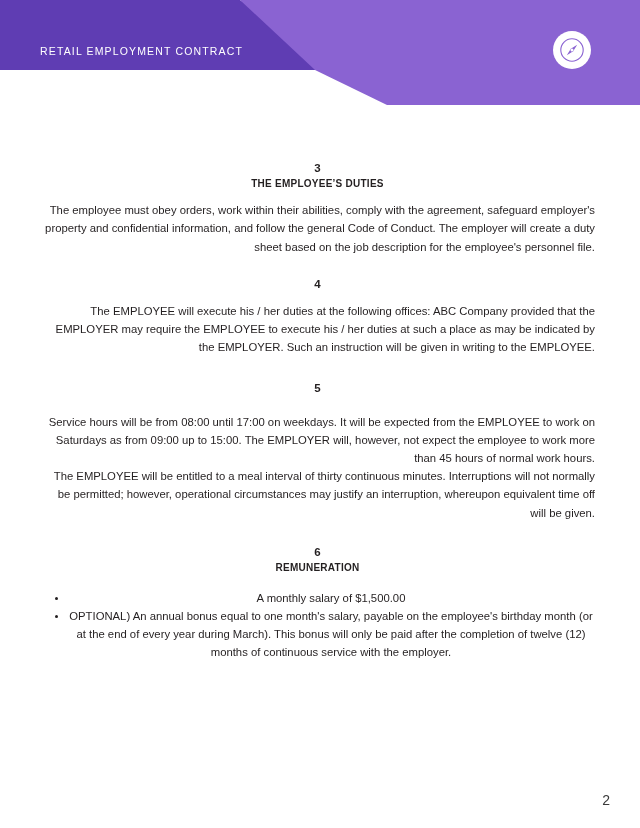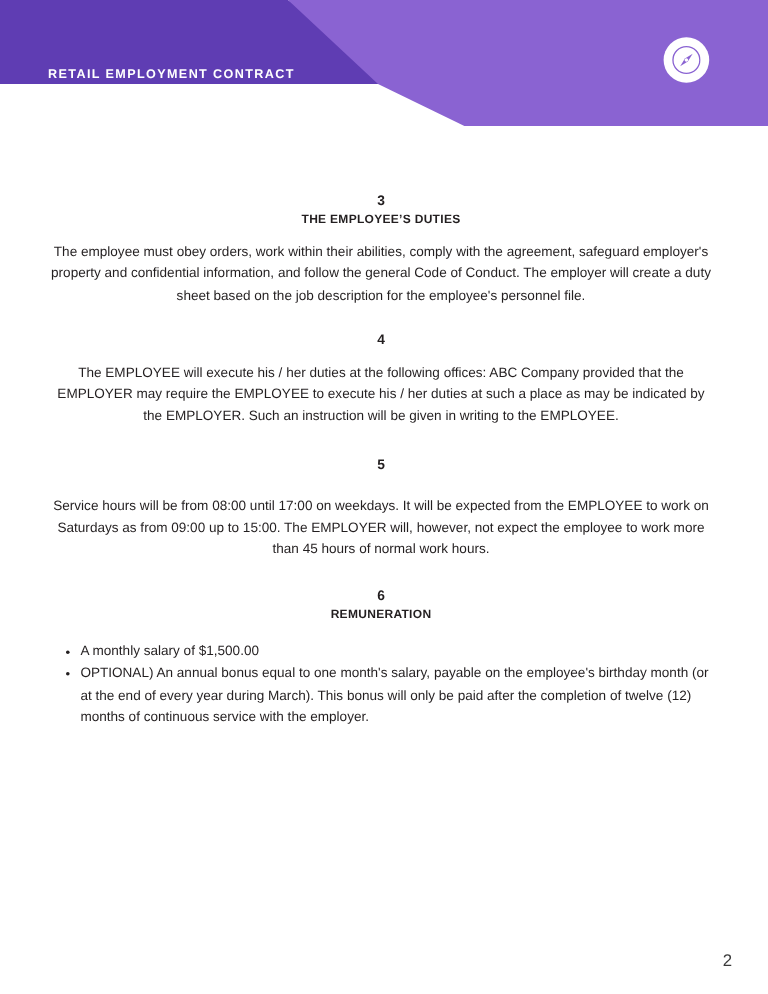--- a/index.html
+++ b/index.html
@@ -27,25 +27,25 @@
   }
   .header-svg {
     position: absolute;
     top: 0;
     left: 0;
     display: block;
   }
   .header-title {
     position: absolute;
     left: 40px;
-    top: 56px;
+    top: 45px;
     font-family: "Liberation Sans Narrow", "Liberation Sans", sans-serif;
     font-size: 10.5px;
     letter-spacing: 1.15px;
-    font-weight: 700;
+    font-weight: 400;
     color: #ffffff;
     text-transform: uppercase;
     white-space: nowrap;
   }
   .logo-badge {
     position: absolute;
     left: 553px;
     top: 31px;
     width: 38px;
     height: 38px;
@@ -79,33 +79,34 @@
     font-weight: bold;
     letter-spacing: 0.25px;
     color: #231f20;
     line-height: 1.5;
   }
   p.para {
     margin: 0;
     font-size: 11.3px;
     line-height: 18.2px;
     color: #231f20;
-    text-align: center;
+    text-align: right;
   }
   ul.bullets {
     margin: 0;
     padding-left: 27px;
     list-style: none;
   }
   ul.bullets li {
     position: relative;
     font-size: 11.3px;
     line-height: 18.2px;
     color: #231f20;
     padding-left: 0;
+    text-align: center;
   }
   ul.bullets li::before {
     content: "";
     position: absolute;
     left: -12px;
     top: 8px;
     width: 3px;
     height: 3px;
     border-radius: 50%;
     background: #231f20;
@@ -155,20 +156,21 @@
   <div class="section" style="margin-top:20px">
     <div class="sec-num">4</div>
     <div class="gap-after-heading"></div>
     <p class="para">The EMPLOYEE will execute his / her duties at the following offices: ABC Company provided that the EMPLOYER may require the EMPLOYEE to execute his / her duties at such a place as may be indicated by the EMPLOYER. Such an instruction will be given in writing to the EMPLOYEE.</p>
   </div>
 
   <div class="section" style="margin-top:24px">
     <div class="sec-num">5</div>
     <div class="gap-after-heading" style="height:16px"></div>
     <p class="para">Service hours will be from 08:00 until 17:00 on weekdays. It will be expected from the EMPLOYEE to work on Saturdays as from 09:00 up to 15:00. The EMPLOYER will, however, not expect the employee to work more than 45 hours of normal work hours.</p>
+    <p class="para">The EMPLOYEE will be entitled to a meal interval of thirty continuous minutes. Interruptions will not normally be permitted; however, operational circumstances may justify an interruption, whereupon equivalent time off will be given.</p>
   </div>
 
   <div class="section" style="margin-top:22px">
     <div class="sec-num">6</div>
     <div class="sec-title">REMUNERATION</div>
     <div class="gap-after-heading" style="height:14px"></div>
     <ul class="bullets">
       <li>A monthly salary of $1,500.00</li>
       <li>OPTIONAL) An annual bonus equal to one month's salary, payable on the employee's birthday month (or at the end of every year during March). This bonus will only be paid after the completion of twelve (12) months of continuous service with the employer.</li>
     </ul>

